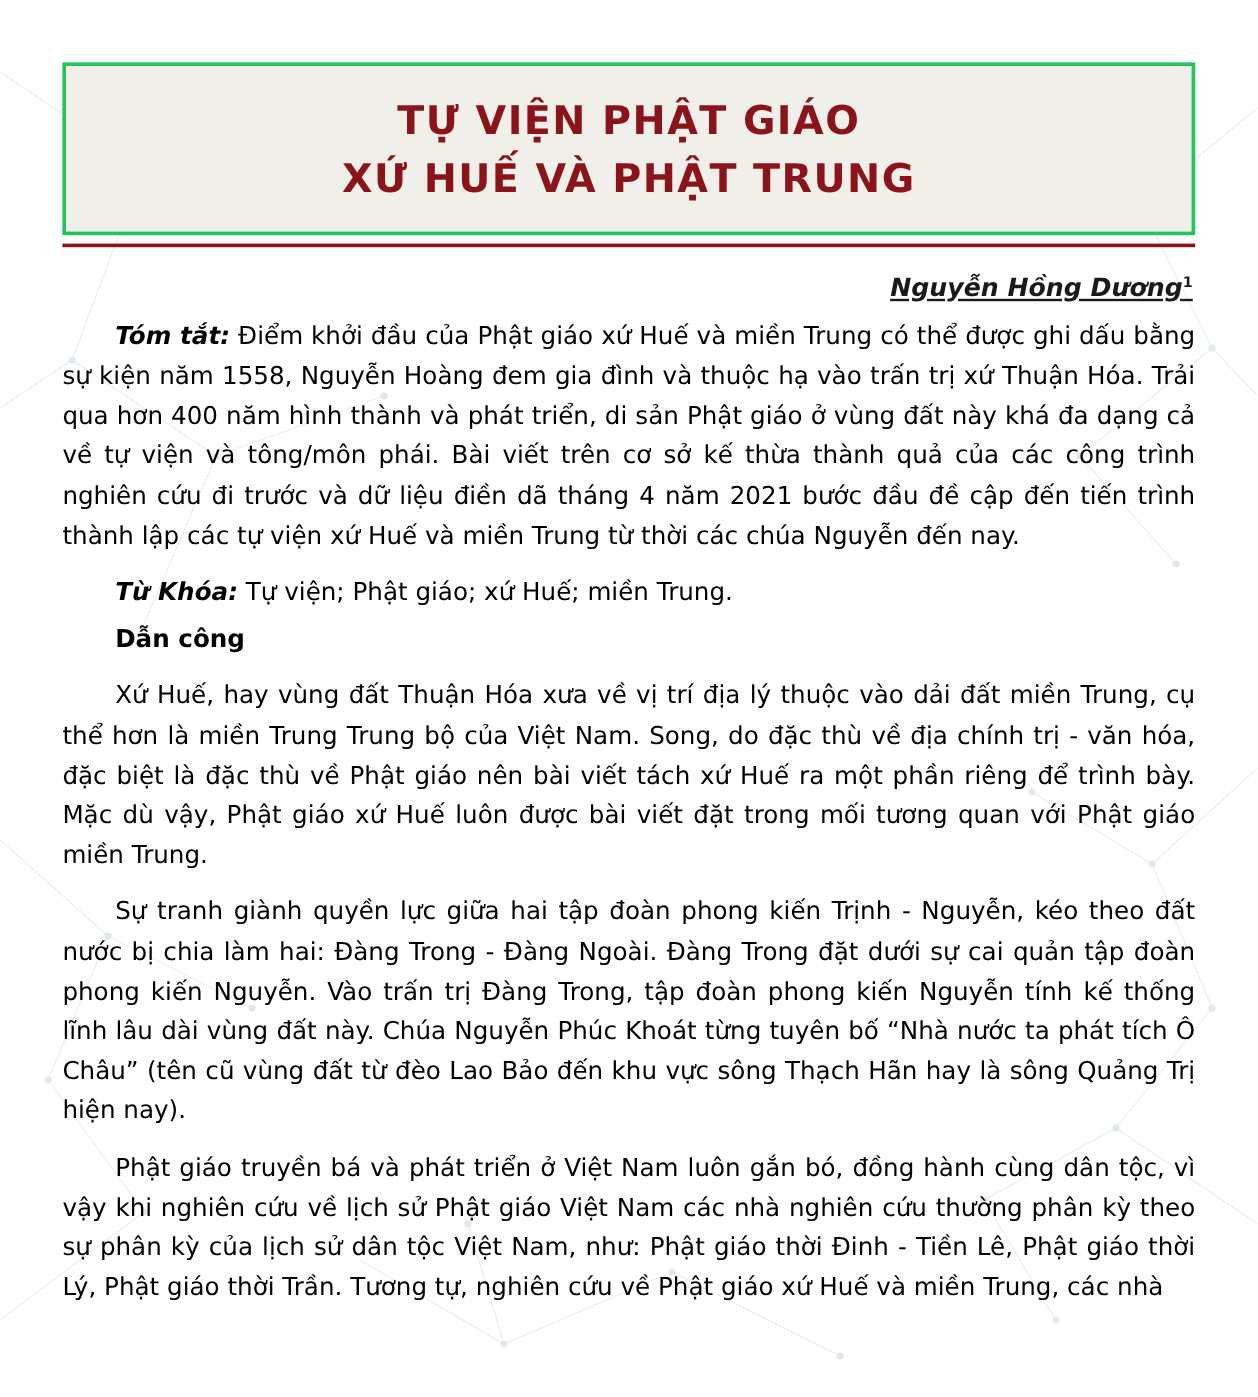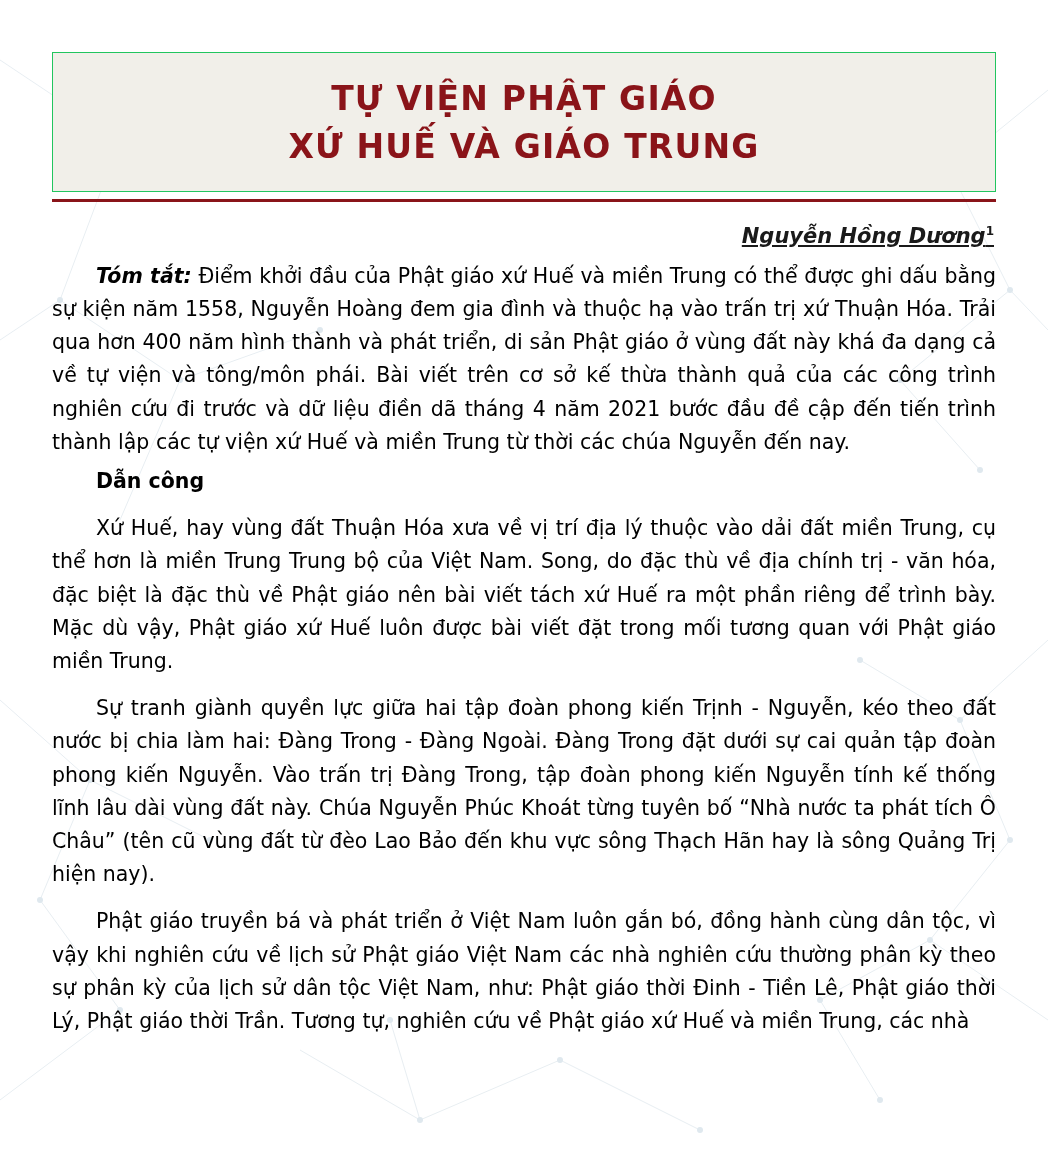--- a/index.html
+++ b/index.html
@@ -30,21 +30,21 @@
     height: 1164px;
     box-sizing: border-box;
     padding: 0 44px;
   }
 
   
   .title-box {
     margin-top: 52px;
     margin-left: 8px;
     margin-right: 8px;
-    border: 1px solid #22c55e;
+    border: 3px solid #22c55e;
     background: #f1efe9;
     padding: 22px 20px 20px 20px;
     text-align: center;
   }
   .title-line {
     font-family: "DejaVu Sans", sans-serif;
     font-weight: bold;
     color: #8a1419;
     font-size: 33px;
     letter-spacing: 1.2px;
@@ -149,34 +149,37 @@
       <circle cx="560" cy="1060" r="3"></circle>
     <circle cx="390" cy="1020" r="3"></circle>
       <circle cx="700" cy="1130" r="3"></circle>
   </g>
 </svg>
 
 <div class="page">
 
   <div class="title-box">
     <div class="title-line">TỰ VIỆN PHẬT GIÁO</div>
-    <div class="title-line">XỨ HUẾ VÀ GIÁO TRUNG</div>
+    <div class="title-line">XỨ HUẾ VÀ PHẬT TRUNG</div>
   </div>
   <div class="title-rule"></div>
 
   <div class="author">
     <span>Nguyễn Hồng Dương</span><sup>1</sup>
   </div>
 
   <div class="body-text">
 
     <p class="para tight">
       <span class="lead">Tóm tắt:</span><span> Điểm khởi đầu của Phật giáo xứ Huế và miền Trung có thể được ghi dấu bằng sự kiện năm 1558, Nguyễn Hoàng đem gia đình và thuộc hạ vào trấn trị xứ Thuận Hóa. Trải qua hơn 400 năm hình thành và phát triển, di sản Phật giáo ở vùng đất này khá đa dạng cả về tự viện và tông/môn phái. Bài viết trên cơ sở kế thừa thành quả của các công trình nghiên cứu đi trước và dữ liệu điền dã tháng 4 năm 2021 bước đầu đề cập đến tiến trình thành lập các tự viện xứ Huế và miền Trung từ thời các chúa Nguyễn đến nay.</span>
     </p>
 
+    <p class="para tight gap">
+      <span class="lead">Từ Khóa:</span><span> Tự viện; Phật giáo; xứ Huế; miền Trung.</span>
+    </p>
 
     <div class="subhead">Dẫn công</div>
 
     <p class="para gap">Xứ Huế, hay vùng đất Thuận Hóa xưa về vị trí địa lý thuộc vào dải đất miền Trung, cụ thể hơn là miền Trung Trung bộ của Việt Nam. Song, do đặc thù về địa chính trị - văn hóa, đặc biệt là đặc thù về Phật giáo nên bài viết tách xứ Huế ra một phần riêng để trình bày. Mặc dù vậy, Phật giáo xứ Huế luôn được bài viết đặt trong mối tương quan với Phật giáo miền Trung.</p>
 
     <p class="para gap">Sự tranh giành quyền lực giữa hai tập đoàn phong kiến Trịnh - Nguyễn, kéo theo đất nước bị chia làm hai: Đàng Trong - Đàng Ngoài. Đàng Trong đặt dưới sự cai quản tập đoàn phong kiến Nguyễn. Vào trấn trị Đàng Trong, tập đoàn phong kiến Nguyễn tính kế thống lĩnh lâu dài vùng đất này. Chúa Nguyễn Phúc Khoát từng tuyên bố “Nhà nước ta phát tích Ô Châu” (tên cũ vùng đất từ đèo Lao Bảo đến khu vực sông Thạch Hãn hay là sông Quảng Trị hiện nay).</p>
 
     <p class="para gap">Phật giáo truyền bá và phát triển ở Việt Nam luôn gắn bó, đồng hành cùng dân tộc, vì vậy khi nghiên cứu về lịch sử Phật giáo Việt Nam các nhà nghiên cứu thường phân kỳ theo sự phân kỳ của lịch sử dân tộc Việt Nam, như: Phật giáo thời Đinh - Tiền Lê, Phật giáo thời Lý, Phật giáo thời Trần. Tương tự, nghiên cứu về Phật giáo xứ Huế và miền Trung, các nhà</p>
 
   </div>

